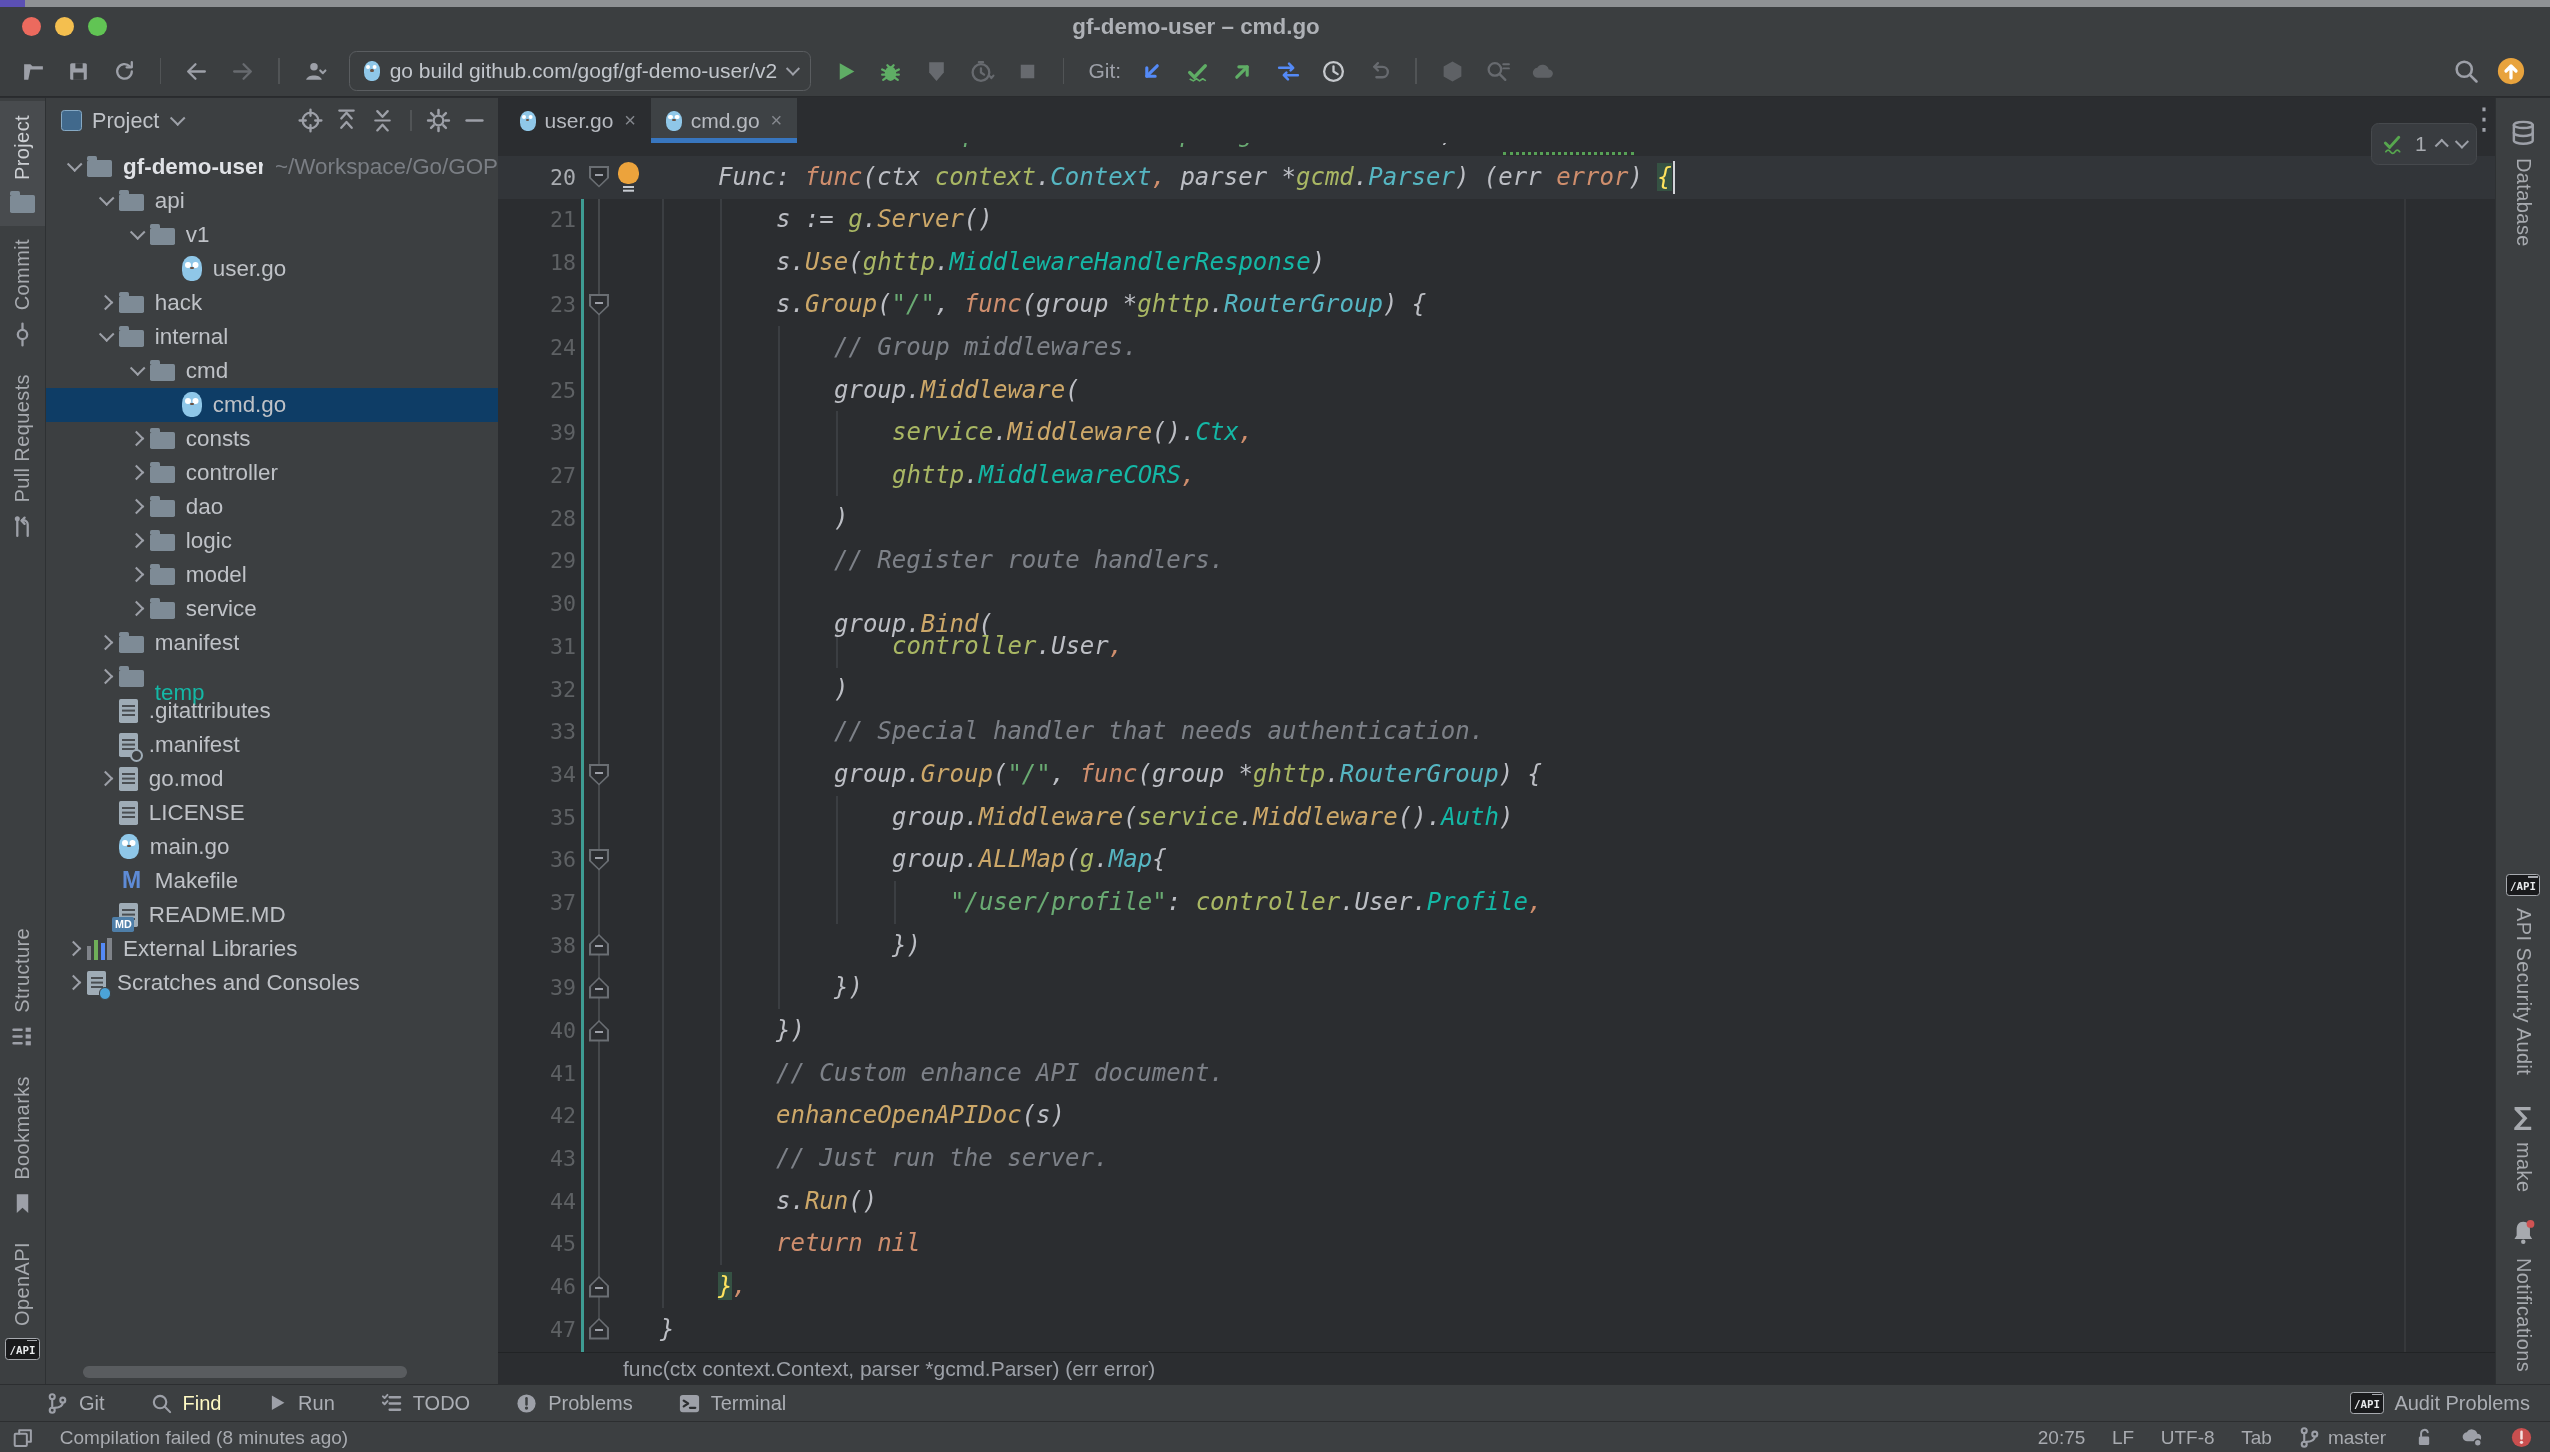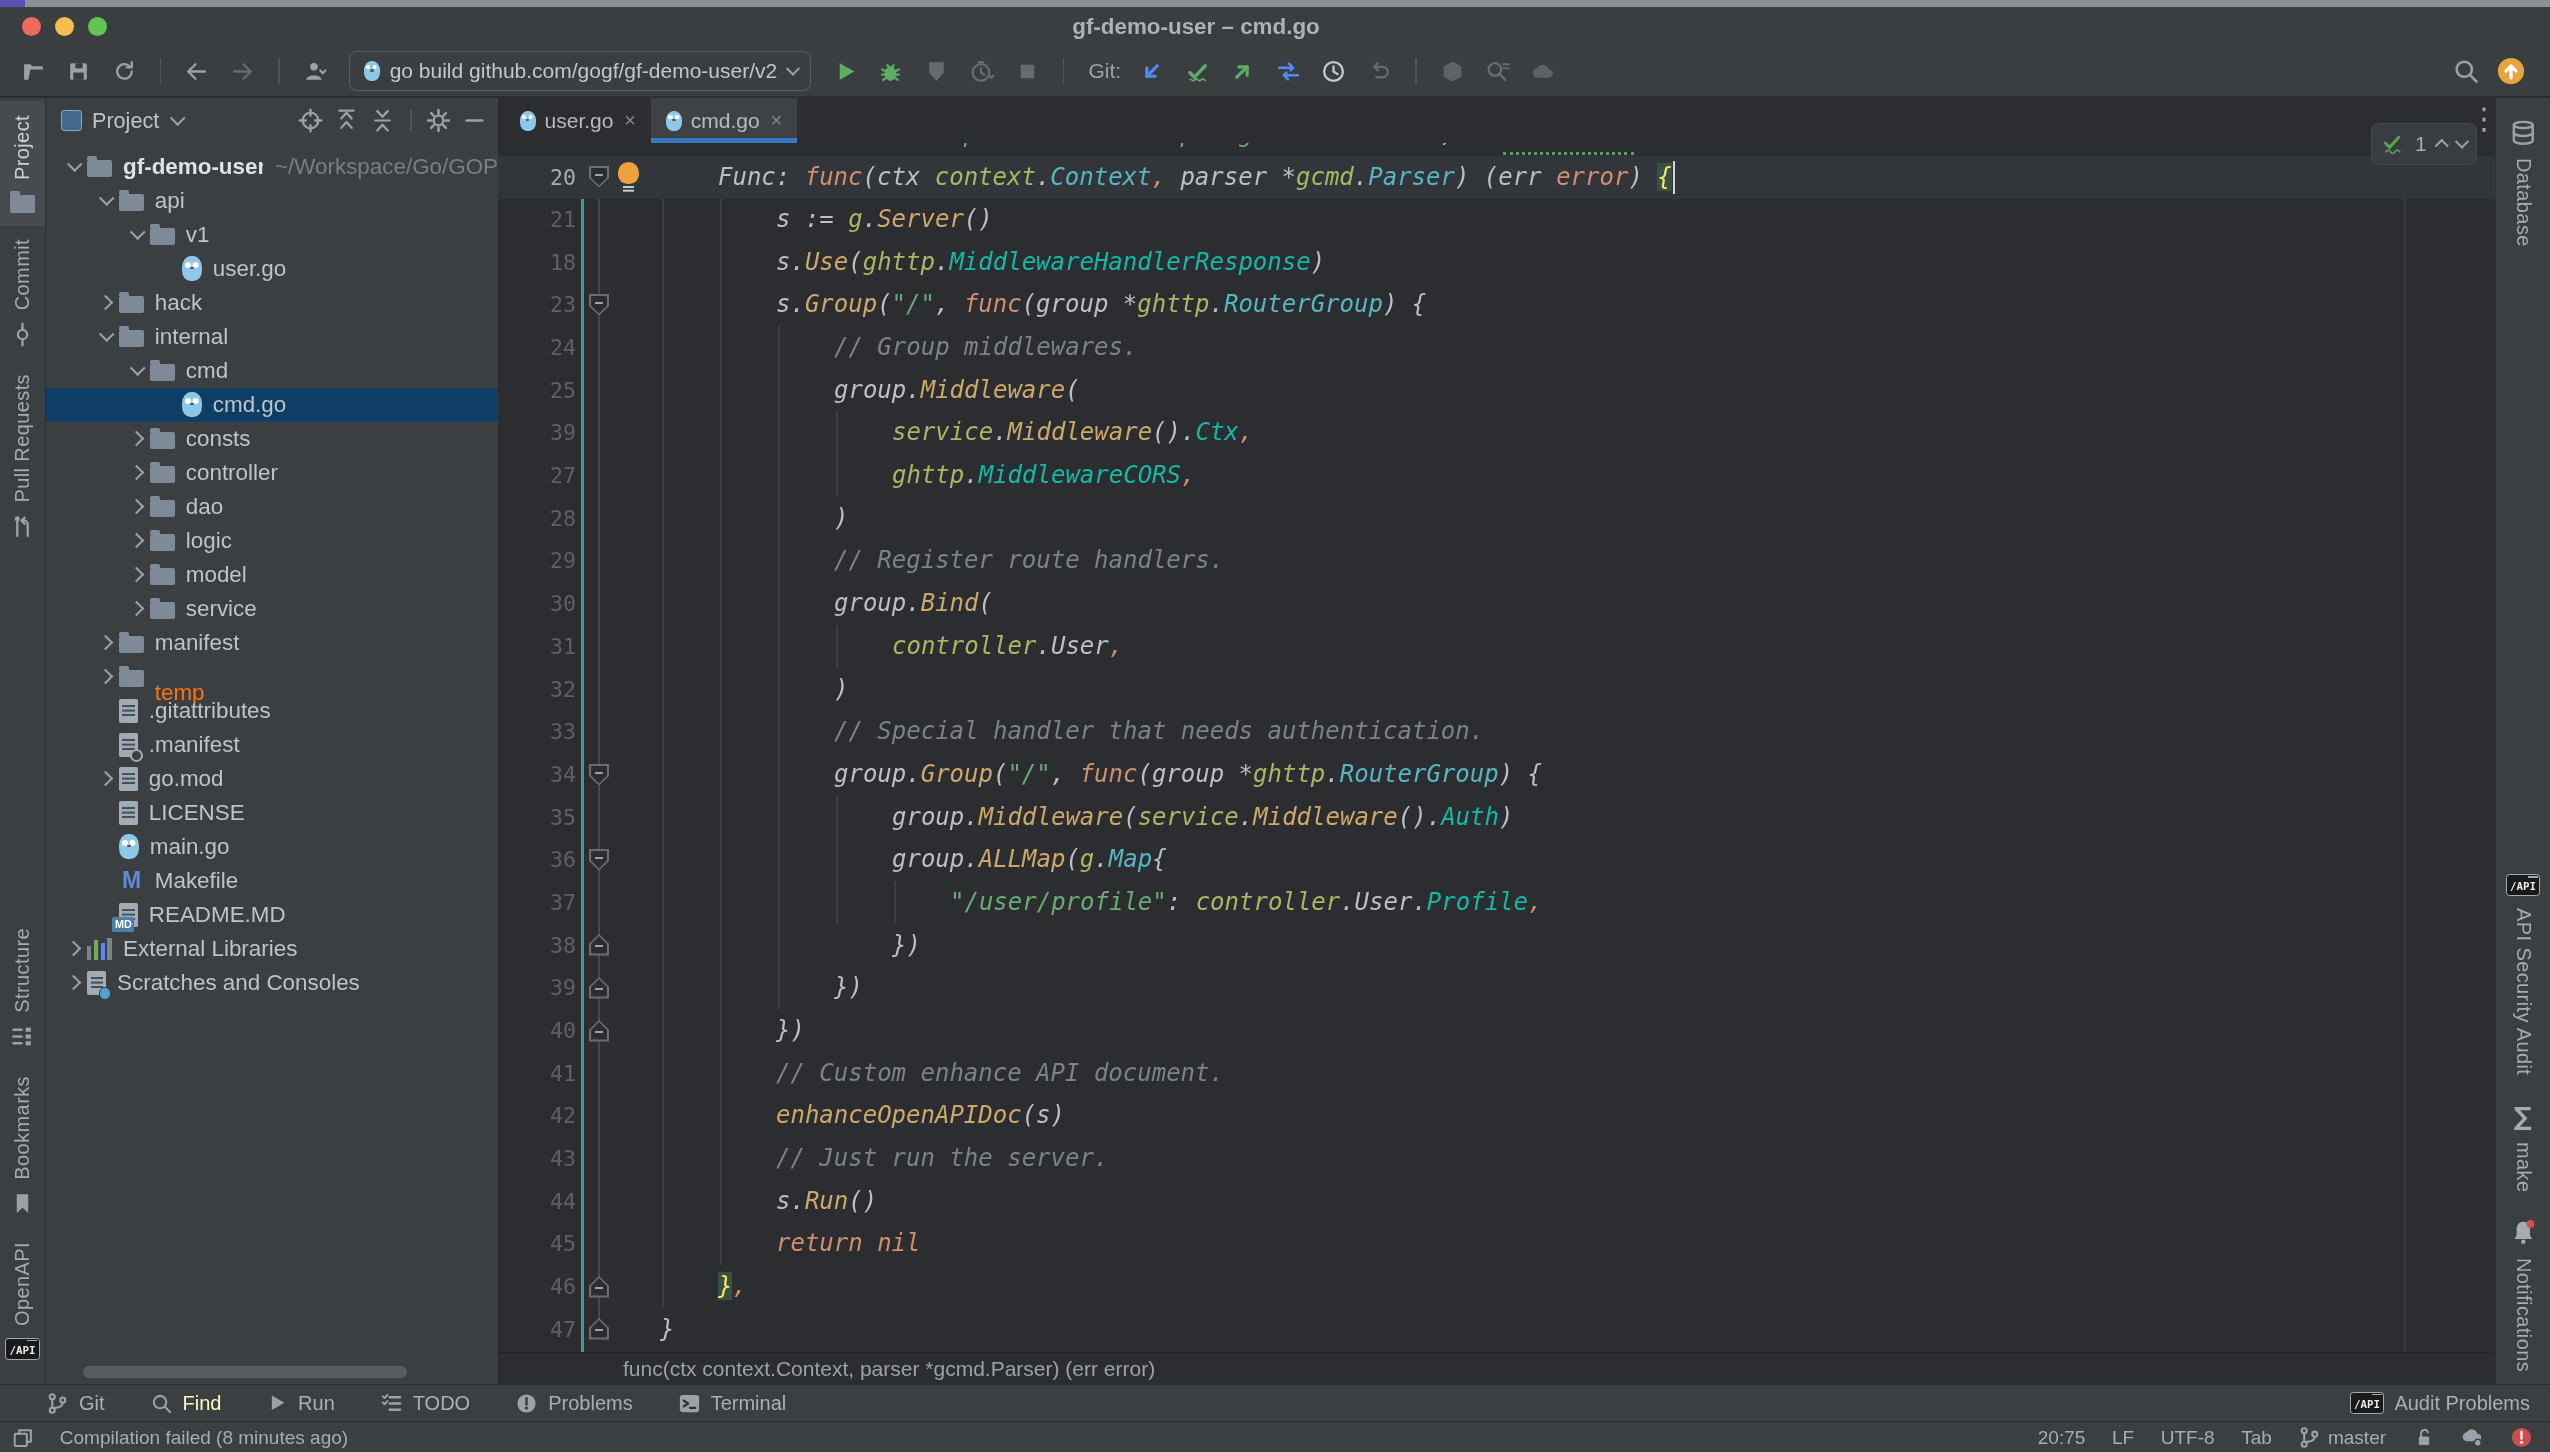--- a/index.html
+++ b/index.html
@@ -47,21 +47,21 @@
   .psq{width:21px;height:21px;border-radius:3.3px;background:#41698C;border:1.7px solid #86A9C4;box-sizing:border-box;}
   .phicons{margin-left:auto;display:flex;align-items:center;gap:5.8px;}
   .phicons .tbi{width:30px;height:30px;}
   .ptree{position:absolute;left:0;top:45px;right:0;bottom:25px;overflow:hidden;padding-top:6.6px;}
   .trow{display:flex;align-items:center;height:34px;font-size:22.4px;color:#BFC2C7;white-space:nowrap;}
   .trow .slot{width:28px;display:flex;justify-content:center;flex:none;}
   .trow .lbl{margin-left:10.8px;overflow:hidden;text-overflow:clip;}
   .trow.sel{background:#0E3D66;}
   .trow.bold .lbl{font-weight:700;color:#E0E2E6;}
   .trow .path{color:#7A7E84;font-weight:400;margin-left:11.6px;}
-  .trow.excl .lbl{color:#f97316;margin-top:33px;}
+  .trow.excl .lbl{color:#14b8a6;margin-top:33px;}
   .hscroll{position:absolute;left:37px;bottom:7.5px;width:324px;height:11.6px;border-radius:5.8px;background:#595C5F;}
   
   .tfolder{width:25px;height:17.4px;background:#7E8B96;border-radius:1.7px;position:relative;flex:none;margin-top:4.2px;}
   .tfolder::before{content:"";position:absolute;top:-4.2px;left:0;width:10px;height:4.2px;border-radius:1.7px 1.7px 0 0;background:#7E8B96;}
   .gopher{width:20px;height:25px;background:#8FC7E8;border-radius:46% 46% 42% 42%;position:relative;flex:none;}
   .gopher::before{content:"";position:absolute;left:3.3px;top:5.8px;width:5.8px;height:5.8px;background:#fff;border-radius:50%;box-shadow:7.5px 0 0 #fff;}
   .gopher::after{content:"";position:absolute;left:8.3px;top:10.8px;width:3.3px;height:2.5px;background:#6B5344;border-radius:1.7px;}
   .tfile{width:19px;height:24px;background:#9FACB6;border-radius:1.7px;position:relative;flex:none;}
   .tfile::before{content:"";position:absolute;left:3.3px;top:6.6px;width:12.5px;height:2.1px;background:#4A4E52;box-shadow:0 4.6px 0 #4A4E52,0 9px 0 #4A4E52;}
   .tfile.ign::after{content:"";position:absolute;right:-5px;bottom:-5px;width:9px;height:9px;border:2.5px solid #9FACB6;border-radius:50%;background:#3C3F41;}
@@ -625,21 +625,21 @@
           <div class="num " style="top:311px">27</div>
           <div class="row" style="top:311px">
              <span class="txt" style="left:394px"><span class="t-pkg">ghttp</span><span class="t-d">.</span><span class="t-ref">MiddlewareCORS</span><span class="t-kw">,</span></span></div>
           <div class="num " style="top:354px">28</div>
           <div class="row" style="top:354px">
              <span class="txt" style="left:336px"><span class="t-d">)</span></span></div>
           <div class="num " style="top:396px">29</div>
           <div class="row" style="top:396px">
              <span class="txt" style="left:336px"><span class="t-com">// Register route handlers.</span></span></div>
           <div class="num " style="top:439px">30</div>
-          <div class="row" style="top:439px">
+          <div class="row" style="top:460px">
              <span class="txt" style="left:336px"><span class="t-d">group.</span><span class="t-call">Bind</span><span class="t-d">(</span></span></div>
           <div class="num " style="top:482px">31</div>
           <div class="row" style="top:482px">
              <span class="txt" style="left:394px"><span class="t-pkg">controller</span><span class="t-d">.</span><span class="t-d">User</span><span class="t-kw">,</span></span></div>
           <div class="num " style="top:525px">32</div>
           <div class="row" style="top:525px">
              <span class="txt" style="left:336px"><span class="t-d">)</span></span></div>
           <div class="num " style="top:567px">33</div>
           <div class="row" style="top:567px">
              <span class="txt" style="left:336px"><span class="t-com">// Special handler that needs authentication.</span></span></div>

